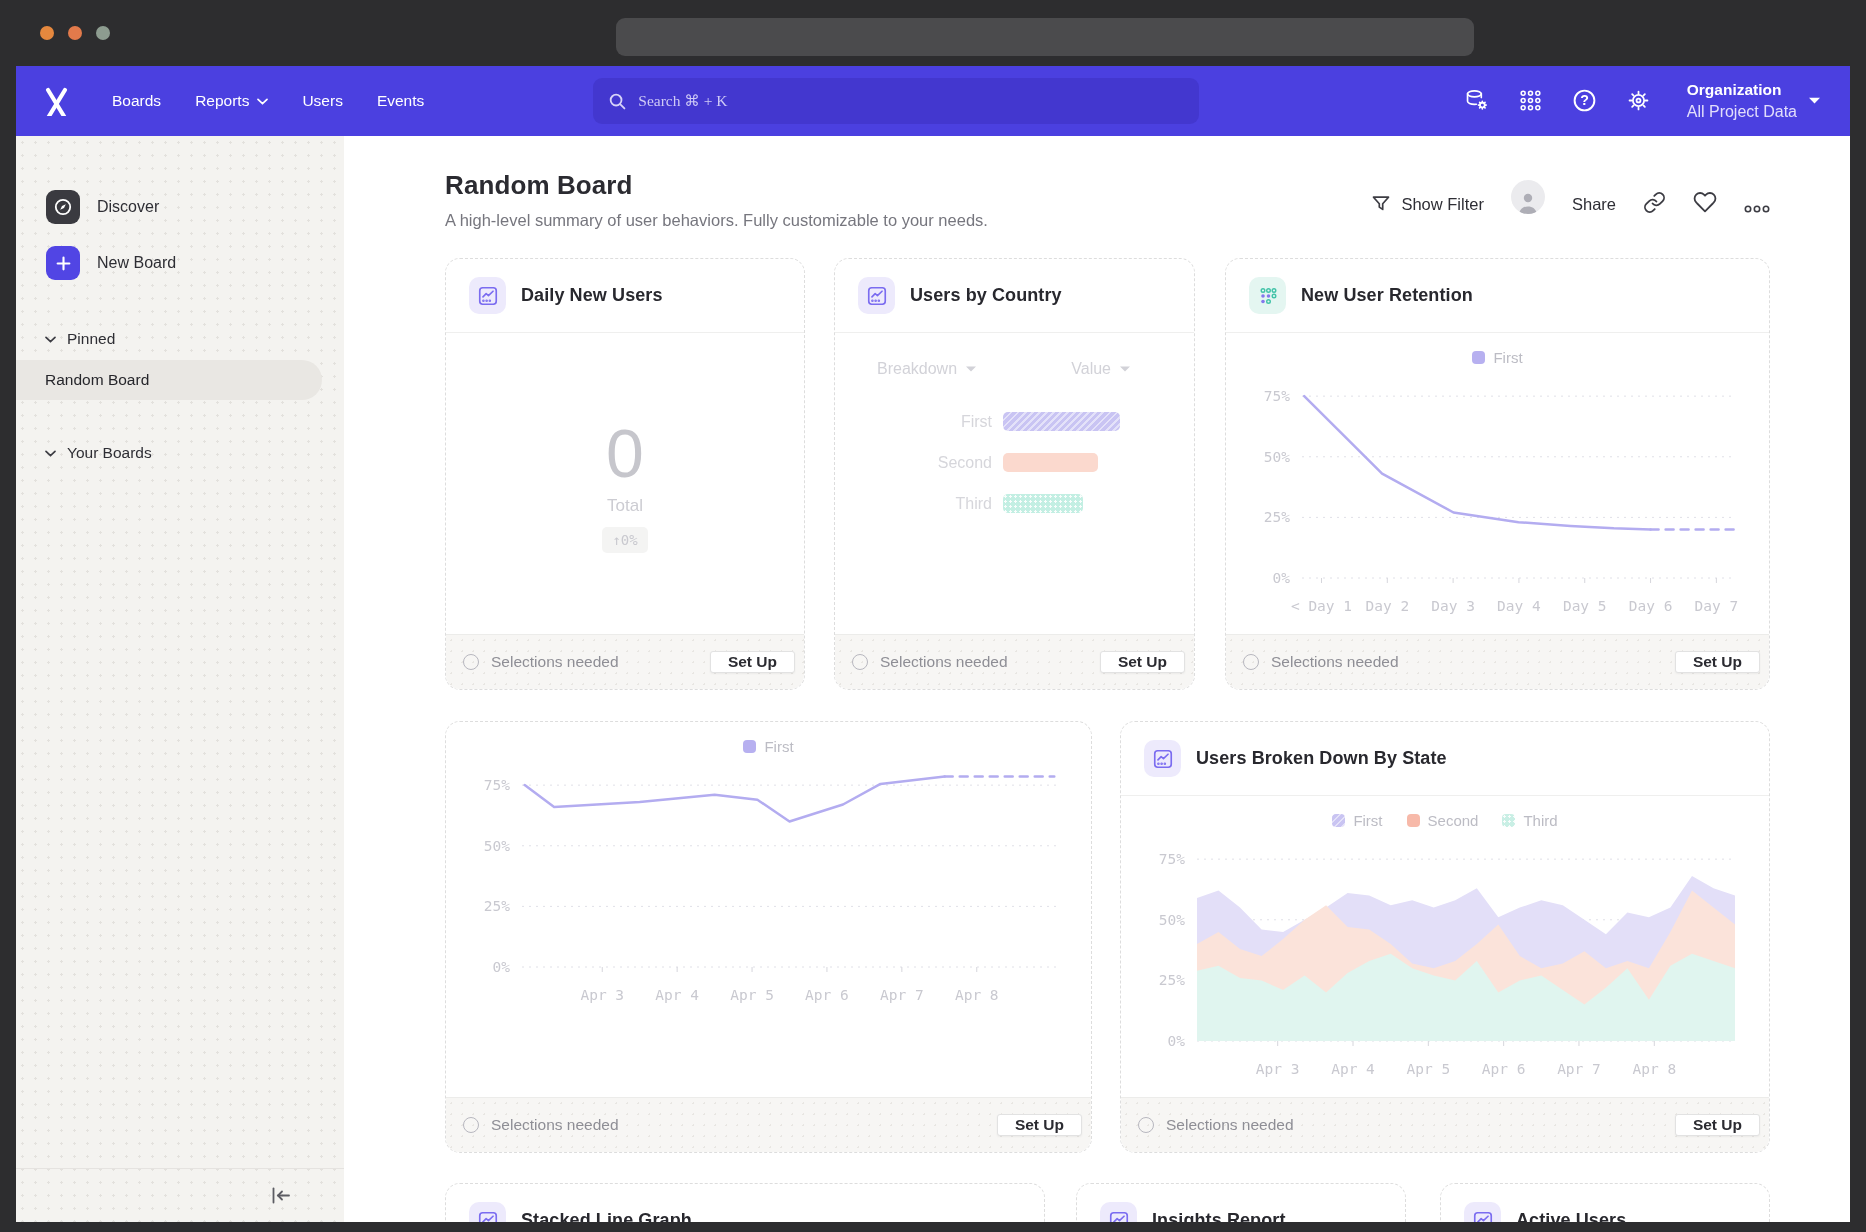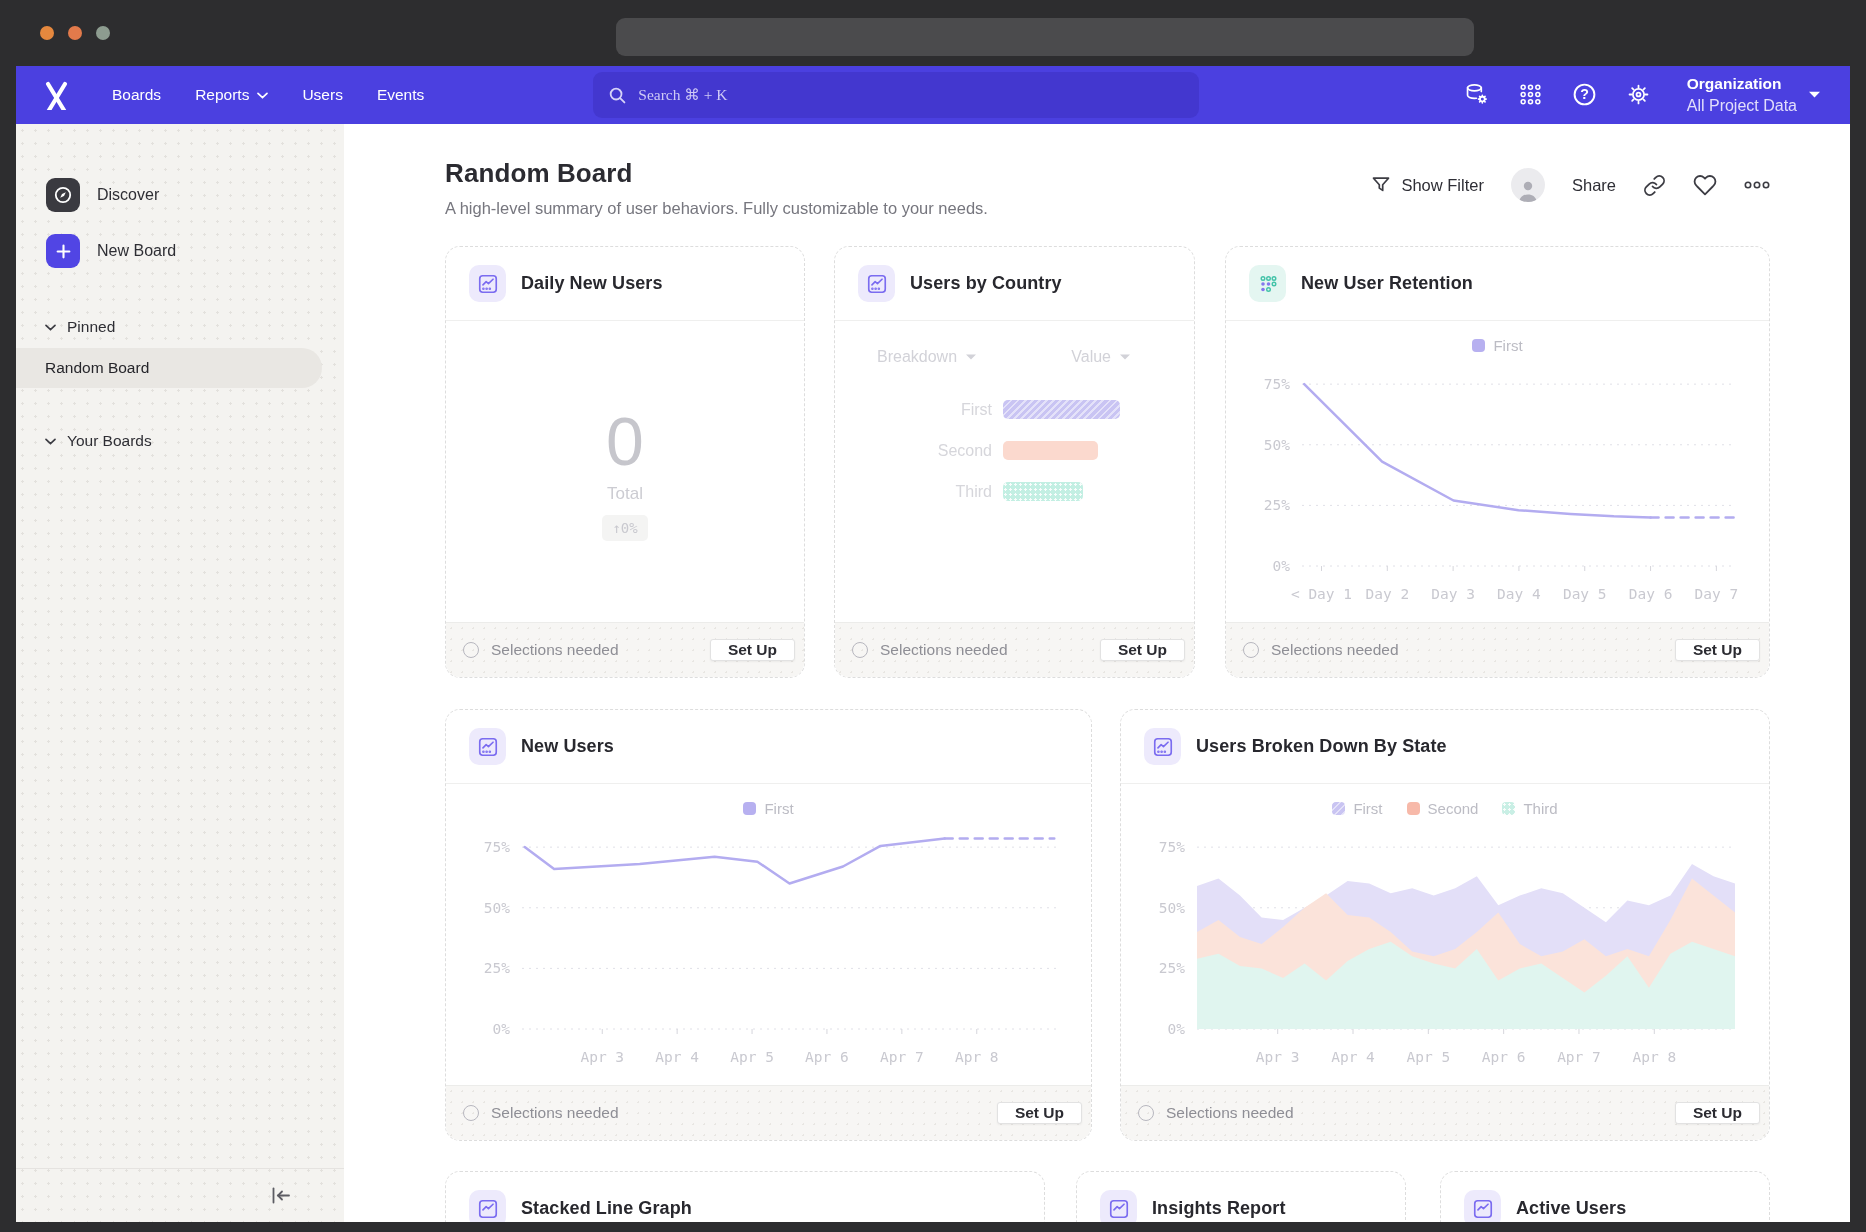--- a/index.html
+++ b/index.html
@@ -7,21 +7,21 @@
   .screen { position:relative; width:1866px; height:1232px; background:#2d2d2f; overflow:hidden; }
 
   
   .chrome { position:absolute; top:0; left:0; right:0; height:66px; background:#2d2d2f; }
   .tl-dot { position:absolute; top:26px; width:14px; height:14px; border-radius:50%; }
   .url-bar { position:absolute; left:616px; top:18px; width:858px; height:38px; background:#4b4b4d; border-radius:9px; border:none; }
 
   .window { position:absolute; left:16px; right:16px; top:66px; bottom:10px; background:#fff; overflow:hidden; display:flex; flex-direction:column; }
 
   
-  .nav { height:58px; background:#4b40e0; display:flex; align-items:center; padding:0 30px 0 26px; flex:none; }
+  .nav { height:70px; background:#4b40e0; display:flex; align-items:center; padding:0 30px 0 26px; flex:none; }
   .logo { margin-right:24px; display:flex; align-items:center; }
   .nav-item { color:#fff; font-size:15.5px; font-weight:500; padding:10px 17px; display:flex; align-items:center; gap:8px; cursor:pointer; border-radius:8px; }
   .search { width:606px; height:46px; background:#4337cf; border-radius:9px; margin-left:152px; display:flex; align-items:center; padding:0 15px; gap:11px; }
   .search input { flex:1; background:transparent; border:none; outline:none; color:#fff; font-size:15.5px; font-family:Liberation Serif, serif; }
   .search input::placeholder { color:#cfcaf6; }
   .nav-right { margin-left:auto; display:flex; align-items:center; gap:26px; }
   .nav-icon { display:flex; align-items:center; justify-content:center; width:28px; height:28px; cursor:pointer; }
   .org { display:flex; align-items:center; gap:12px; margin-left:8px; cursor:pointer; }
   .org-name { color:#fff; font-size:15.5px; font-weight:700; line-height:1.35; }
   .org-proj { color:#e2defb; font-size:16px; line-height:1.35; }
@@ -36,21 +36,21 @@
   .side-label { font-size:16px; color:#2e2e34; }
   .side-section { display:flex; align-items:center; gap:11px; margin:44px 0 12px 29px; font-size:15.5px; color:#2e2e34; cursor:pointer; }
   .side-pill { height:40px; margin-right:22px; border-radius:0 22px 22px 0; background:#e9e7e3; display:flex; align-items:center; padding-left:29px; font-size:15.5px; color:#26262b; cursor:pointer; }
   .side-collapse { position:absolute; left:0; right:0; bottom:0; height:54px; border-top:1px solid #e5e3e0; display:flex; align-items:center; justify-content:flex-end; padding-right:52px; }
 
   
   .main { flex:1; padding:34px 80px 0 101px; overflow:hidden; background:#fff; min-width:0; }
   .board-head { display:flex; align-items:flex-start; }
   .board-title { font-size:26px; font-weight:700; color:#2b2b31; letter-spacing:.1px; }
   .board-sub { margin-top:10px; font-size:16.5px; color:#76767e; }
-  .head-actions { margin-left:auto; display:flex; align-items:center; gap:27px; padding-top:10px; }
+  .head-actions { margin-left:auto; display:flex; align-items:flex-end; gap:27px; padding-top:10px; }
   .action { display:flex; align-items:center; gap:10px; font-size:16.5px; font-weight:500; color:#2e2e35; cursor:pointer; }
   .avatar { width:34px; height:34px; border-radius:50%; background:#ebebee; display:flex; align-items:flex-end; justify-content:center; overflow:hidden; cursor:pointer; }
 
   .card-row { display:flex; margin-top:28px; }
   .card { border:1.5px dashed #dddddd; border-radius:15px; background:#fff; display:flex; flex-direction:column; overflow:hidden; flex:none; }
   .card-head { min-height:74px; display:flex; align-items:center; gap:15px; padding:0 23px; border-bottom:1px solid #efefee; flex:none; }
   .card-icon { width:37px; height:37px; border-radius:10px; background:#edeafc; display:flex; align-items:center; justify-content:center; flex:none; }
   .card-icon.teal { background:#e4f6f1; }
   .card-title { font-size:18px; font-weight:700; color:#28282e; letter-spacing:.1px; }
   .card-body { flex:1; position:relative; min-height:0; }
@@ -408,32 +408,20 @@
               <span class="radio"></span>
               <span class="foot-status">Selections needed</span>
               <button class="setup-btn">Set Up</button>
             </div>
           </section>
         </div>
 
         <div class="card-row" style="margin-top:31px;">
 
           <section class="card w647 h432">
-            <div class="card-head">
-              <span class="card-icon">
-                <svg width="22" height="22" viewBox="0 0 24 24" fill="none" stroke="#7b6cf0" stroke-width="1.8" stroke-linecap="round" stroke-linejoin="round">
-                  <rect x="3" y="3" width="18" height="18" rx="3.2"></rect>
-                    <polyline points="6.5,13 10,9.5 12.5,11.5 17.5,6.8"></polyline>
-                  <circle cx="7" cy="17.2" r="0.5" fill="#7b6cf0"></circle>
-                    <circle cx="10.5" cy="17.2" r="0.5" fill="#7b6cf0"></circle>
-                    <circle cx="14" cy="17.2" r="0.5" fill="#7b6cf0"></circle>
-                </svg>
-              </span>
-              <span class="card-title">New Users</span>
-            </div>
             <div class="card-body">
               <div class="legend">
                   <span class="lg-item"><span class="sw " style="background-color:#b7b0f0"></span>First</span>
                 </div>
               <div class="chart"><svg width="615" height="250" viewBox="0 0 615 250">
                     <line x1="62" x2="597" y1="28.125" y2="28.125" class="gr"></line>
                     <text x="50" y="33.125" text-anchor="end" class="tk">75%</text>
                     <line x1="62" x2="597" y1="88.75" y2="88.75" class="gr"></line>
                     <text x="50" y="93.75" text-anchor="end" class="tk">50%</text>
                     <line x1="62" x2="597" y1="149.375" y2="149.375" class="gr"></line>

